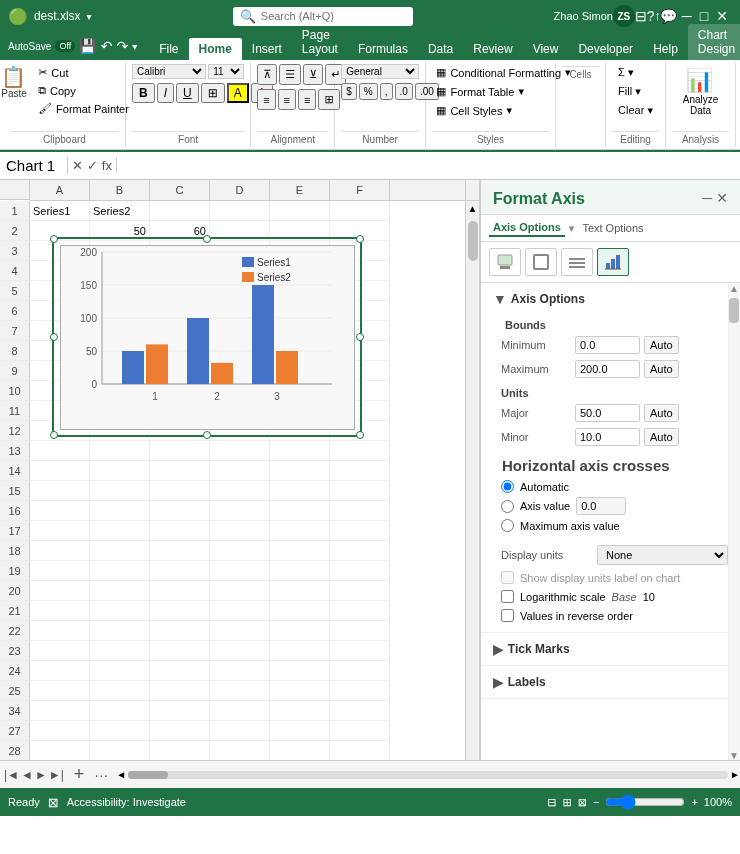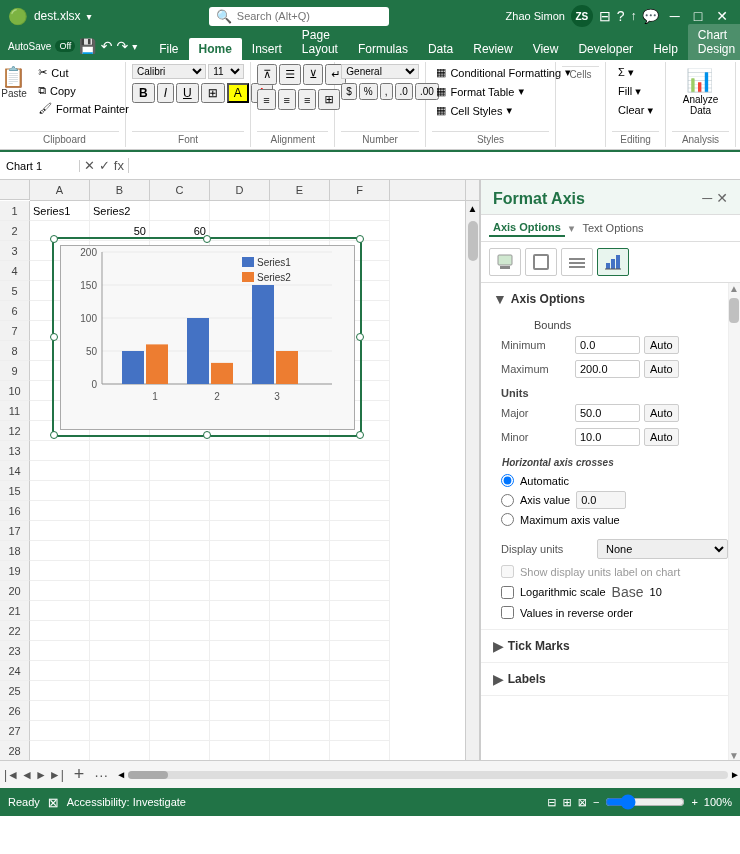--- a/index.html
+++ b/index.html
@@ -4,41 +4,41 @@
   <style>
     * { box-sizing: border-box; margin: 0; padding: 0; }
     body { font-family: 'Segoe UI', Arial, sans-serif; font-size: 11px; background: #fff; width: 740px; height: 854px; overflow: hidden; }
 
     
     .title-bar { display: flex; align-items: center; justify-content: space-between; background: #217346; color: #fff; height: 32px; padding: 0 8px; }
     .title-bar-left { display: flex; align-items: center; gap: 6px; }
     .title-bar-center { display: flex; align-items: center; gap: 4px; }
     .title-bar-center .search-box { display: flex; align-items: center; background: #fff; border-radius: 3px; padding: 2px 8px; gap: 4px; width: 180px; }
     .title-bar-center .search-box input { border: none; outline: none; font-size: 11px; width: 120px; }
-    .title-bar-right { display: flex; align-items: center; gap: 6px; }
+    .title-bar-right { display: flex; align-items: center; gap: 0; }
     .title-bar-right .user-badge { background: #0c5a2e; border-radius: 50%; width: 22px; height: 22px; display: flex; align-items: center; justify-content: center; font-size: 10px; font-weight: bold; }
     .win-btn { cursor: pointer; color: #fff; font-size: 14px; padding: 0 4px; }
     .ribbon-tab { color: #fff; padding: 4px 10px; font-size: 12px; cursor: pointer; border-radius: 2px 2px 0 0; }
     .ribbon-tab.active { background: #fff; color: #217346; font-weight: 600; }
 
     
     .ribbon { background: #fff; border-bottom: 1px solid #ccc; display: flex; align-items: stretch; padding: 2px 4px; height: 90px; overflow: hidden; }
     .ribbon-group { display: flex; flex-direction: column; align-items: center; border-right: 1px solid #ddd; padding: 2px 6px; min-width: 60px; }
     .ribbon-group-content { display: flex; align-items: flex-start; gap: 2px; flex: 1; }
     .ribbon-group-label { font-size: 10px; color: #666; margin-top: 2px; border-top: 1px solid #ddd; width: 100%; text-align: center; padding-top: 2px; }
     .ribbon-btn { display: flex; flex-direction: column; align-items: center; justify-content: center; padding: 3px 4px; cursor: pointer; border-radius: 2px; min-width: 36px; }
     .ribbon-btn-icon { font-size: 20px; line-height: 1; }
     .ribbon-btn-label { font-size: 10px; color: #333; margin-top: 1px; }
     .ribbon-small-btns { display: flex; flex-direction: column; gap: 1px; }
     .ribbon-small-btn { display: flex; align-items: center; gap: 4px; padding: 2px 4px; cursor: pointer; border-radius: 2px; white-space: nowrap; font-size: 11px; }
     .analysis-btn { display: flex; flex-direction: column; align-items: center; padding: 4px 6px; cursor: pointer; border-radius: 2px; min-width: 40px; }
 
     
     .formula-bar { display: flex; align-items: center; border-bottom: 1px solid #ccc; height: 28px; background: #fff; }
-    .name-box { width: 80px; border-right: 1px solid #ccc; padding: 0 6px; font-size: 11px; display: flex; align-items: center; }
+    .name-box { width: 68px; border-right: 1px solid #ccc; padding: 0 6px; font-size: 15px; display: flex; align-items: center; }
     .formula-bar-btns { display: flex; align-items: center; padding: 0 4px; gap: 4px; border-right: 1px solid #ccc; }
     .fb-btn { cursor: pointer; font-size: 13px; color: #555; }
     .formula-input { flex: 1; padding: 0 8px; font-size: 12px; border: none; outline: none; }
     .col-header { width: 60px; border-right: 1px solid #ccc; display: flex; align-items: center; justify-content: center; font-size: 11px; color: #444; flex-shrink: 0; }
     .row-header { height: 20px; border-right: 1px solid #ccc; border-bottom: 1px solid #eee; display: flex; align-items: center; justify-content: center; font-size: 11px; color: #444; background: #f2f2f2; flex-shrink: 0; }
     .cell-row { display: flex; height: 20px; }
     .cell { width: 60px; border-right: 1px solid #eee; border-bottom: 1px solid #eee; display: flex; align-items: center; padding: 0 3px; font-size: 11px; flex-shrink: 0; overflow: hidden; }
     .cell.number { justify-content: flex-end; }
     .sheet-tab { padding: 3px 10px; font-size: 11px; cursor: pointer; border: 1px solid #ccc; border-bottom: none; border-radius: 3px 3px 0 0; background: #fff; margin-right: 2px; }
     .sheet-tab.active { background: #fff; border-bottom: 2px solid #fff; font-weight: 600; }
@@ -285,21 +285,21 @@
           <div class="row-header">16</div>
           <div class="row-header">17</div>
           <div class="row-header">18</div>
           <div class="row-header">19</div>
           <div class="row-header">20</div>
           <div class="row-header">21</div>
           <div class="row-header">22</div>
           <div class="row-header">23</div>
           <div class="row-header">24</div>
           <div class="row-header">25</div>
-          <div class="row-header">26</div>
+          <div class="row-header">34</div>
           <div class="row-header">27</div>
           <div class="row-header">28</div>
         </div>
       <div id="cells-container" style="position:relative; flex:1; overflow:hidden;">
         <div id="cells-grid">
             <div class="cell-row">
               <div class="cell">Series1</div>
               <div class="cell">Series2</div>
               <div class="cell"></div>
               <div class="cell"></div>
@@ -645,21 +645,21 @@
         <div style="position:absolute; top:15px; right:1px; width:10px; height:25px; background:#c0c0c0; border-radius:4px;"></div>
       </div>
 
       <div style="border-bottom:1px solid #eee;">
         <div style="display:flex; align-items:center; padding:8px 12px; cursor:pointer; gap:4px;">
           <span style="font-size:14px; color:#555;">▼</span>
           <span style="font-size:12px; font-weight:600; color:#333;">Axis Options</span>
         </div>
 
         <div style="padding:2px 12px 2px 20px;">
-          <div style="font-size:11px; font-weight:400; color:#444; padding:2px 4px;margin-left:29px;">Bounds</div>
+          <div style="font-size:11px; font-weight:700; color:#444; padding:2px 4px;">Bounds</div>
 
           <div style="display:flex; align-items:center; padding:3px 0; gap:4px;">
             <span style="font-size:11px; color:#555; min-width:70px;">Minimum</span>
             <input type="text" style="border: 1px solid rgb(204, 204, 204); border-radius: 2px; padding: 2px 4px; font-size: 11px; width: 65px;" value="0.0">
             <button style="border:1px solid #ccc; border-radius:2px; padding:2px 5px; font-size:11px; cursor:pointer; background:#f5f5f5;">Auto</button>
           </div>
 
           <div style="display:flex; align-items:center; padding:3px 0; gap:4px;">
             <span style="font-size:11px; color:#555; min-width:70px;">Maximum</span>
             <input type="text" style="border: 1px solid rgb(204, 204, 204); border-radius: 2px; padding: 2px 4px; font-size: 11px; width: 65px;" value="200.0">
@@ -677,21 +677,21 @@
           </div>
 
           <div style="display:flex; align-items:center; padding:3px 0; gap:4px;">
             <span style="font-size:11px; color:#555; min-width:70px;">Minor</span>
             <input type="text" style="border: 1px solid rgb(204, 204, 204); border-radius: 2px; padding: 2px 4px; font-size: 11px; width: 65px;" value="10.0">
             <button style="border:1px solid #ccc; border-radius:2px; padding:2px 5px; font-size:11px; cursor:pointer; background:#f5f5f5;">Auto</button>
           </div>
         </div>
 
         <div style="padding:4px 12px 2px 20px;">
-          <div style="font-size:10px; font-weight:600; color:#444; padding:2px 1px;font-style:italic;">Horizontal axis crosses</div>
+          <div style="font-size:15px; font-weight:600; color:#444; padding:2px 1px;">Horizontal axis crosses</div>
           <div style="display:flex; flex-direction:column; gap:4px; padding:4px 0;">
 
             <div style="display:flex; align-items:flex-end; gap:6px;">
               <input type="radio" name="axis-crosses" checked="" style="">
               <span style="font-size:11px;">Automatic</span>
             </div>
 
             <div style="display:flex; align-items:center; gap:6px;">
               <input type="radio" name="axis-crosses" style="">
               <span style="font-size:11px;text-align:right;">Axis value</span>
@@ -714,21 +714,21 @@
           </div>
 
           <div style="display:flex; align-items:center; gap:6px; padding:3px 0;">
             <input type="checkbox" disabled="" style="">
             <span style="font-size:11px; color:#999;">Show display units label on chart</span>
           </div>
 
           <div style="display:flex; align-items:center; gap:6px; padding:3px 0;">
             <input type="checkbox" style="">
             <span style="font-size:11px;">Logarithmic scale</span>
-            <span style="font-size:14px; color:#555;">Base</span>
+            <span style="font-size:11px; color:#555;font-style:italic;">Base</span>
             <span style="font-size:11px;">10</span>
           </div>
 
           <div style="display:flex; align-items:center; gap:6px; padding:3px 0; padding-bottom:8px;">
             <input type="checkbox" style="">
             <span style="font-size:11px;">Values in reverse order</span>
           </div>
         </div>
       </div>
 

